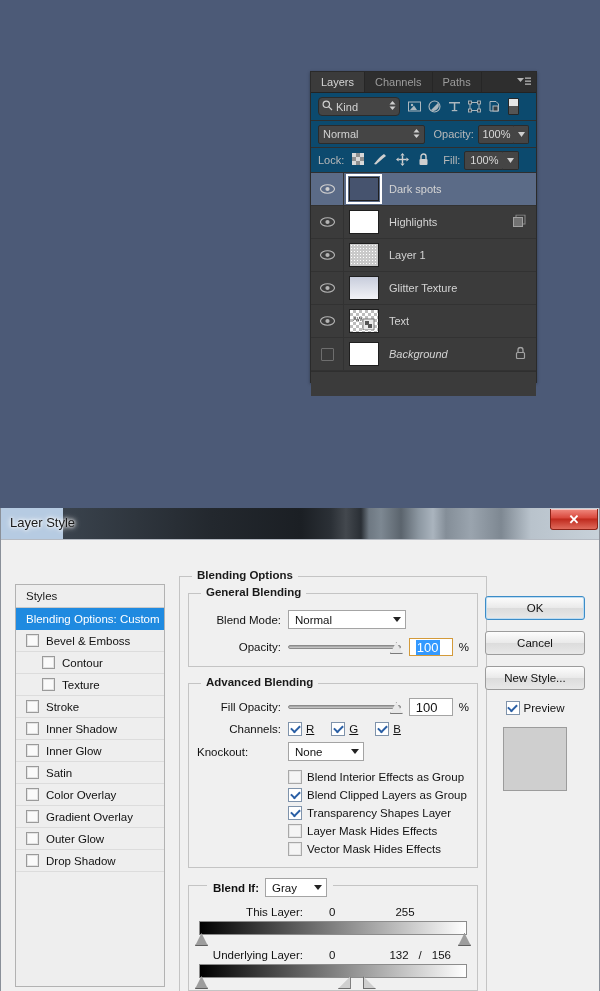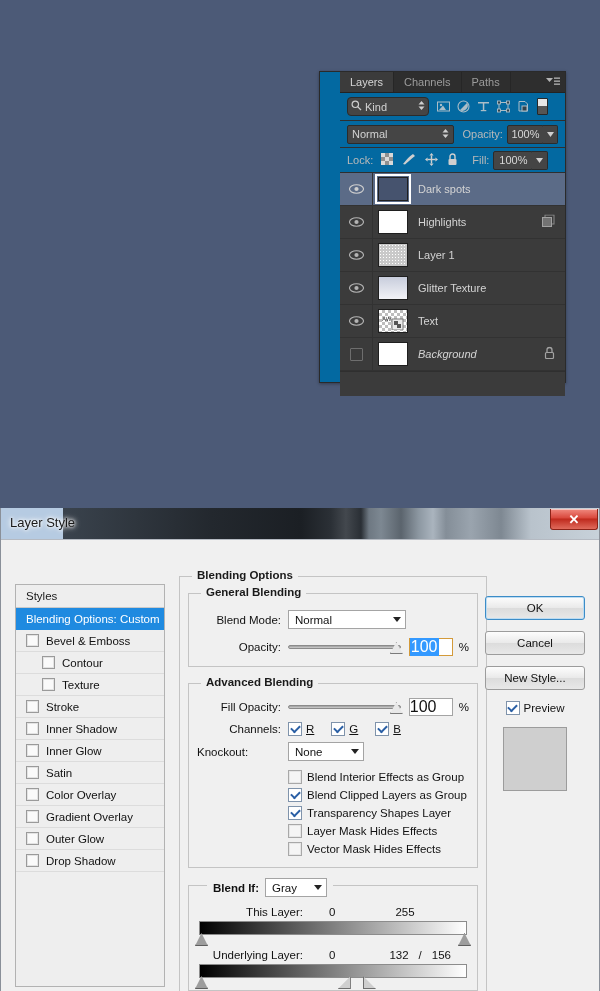--- a/index.html
+++ b/index.html
@@ -5,24 +5,24 @@
   html,body{margin:0;padding:0;}
   body{
     width:600px;height:991px;overflow:hidden;position:relative;
     background:#4c5a77;
     font-family:"Liberation Sans", sans-serif;
     -webkit-font-smoothing:antialiased;
   }
 
   
   .ps-panel{
-    position:absolute;left:319px;top:71px;width:225px;height:310px;
-    background:#0369a1;border:1px solid #2a2a2a;
+    position:absolute;left:310px;top:71px;width:225px;height:310px;
+    background:#0c4a6e;border:1px solid #2a2a2a;
     box-shadow:0 1px 3px rgba(0,0,0,.35);
-    color:#c9c9c9;font-size:11px;padding-left:20px;
+    color:#c9c9c9;font-size:11px;
   }
   .ps-tabs{
     height:20px;background:#2e2e2e;display:flex;align-items:stretch;
     border-bottom:1px solid #232323;position:relative;
   }
   .ps-tab{
     padding:0 10px;display:flex;align-items:center;font-size:11px;color:#9c9c9c;
     border-right:1px solid #262626;
   }
   .ps-tab.active{background:#3b3b3b;color:#d6d6d6;}
@@ -147,21 +147,21 @@
   .lbl{font-size:11.5px;color:#111;}
   .ul{text-decoration:underline;}
   .selbox{
     border:1px solid #a4a4a4;background:#fff;height:19px;
     display:flex;align-items:center;justify-content:space-between;
     padding:0 4px 0 6px;font-size:11.5px;color:#111;box-sizing:border-box;
   }
   .caret{width:0;height:0;border-left:4px solid transparent;border-right:4px solid transparent;border-top:5px solid #222;}
   .txtbox{
     border:1px solid #a4a4a4;background:#fff;height:18px;width:44px;
-    display:flex;align-items:center;font-size:16px;color:#111;box-sizing:border-box;
+    display:flex;align-items:center;padding-left:6px;font-size:13px;color:#111;box-sizing:border-box;
   }
   .txtbox.focused{border:1px solid #d39a3a;}
   .txtbox .sel{background:#3399ff;color:#fff;padding:0 1px;}
   .slider{position:relative;height:14px;}
   .slider .track{
     position:absolute;top:5px;left:0;right:0;height:4px;
     background:linear-gradient(#9d9d9d,#cfcfcf);border:1px solid #8b8b8b;border-radius:2px;box-sizing:border-box;
   }
   .slider .knob{
     position:absolute;top:2px;width:11px;height:10px;

